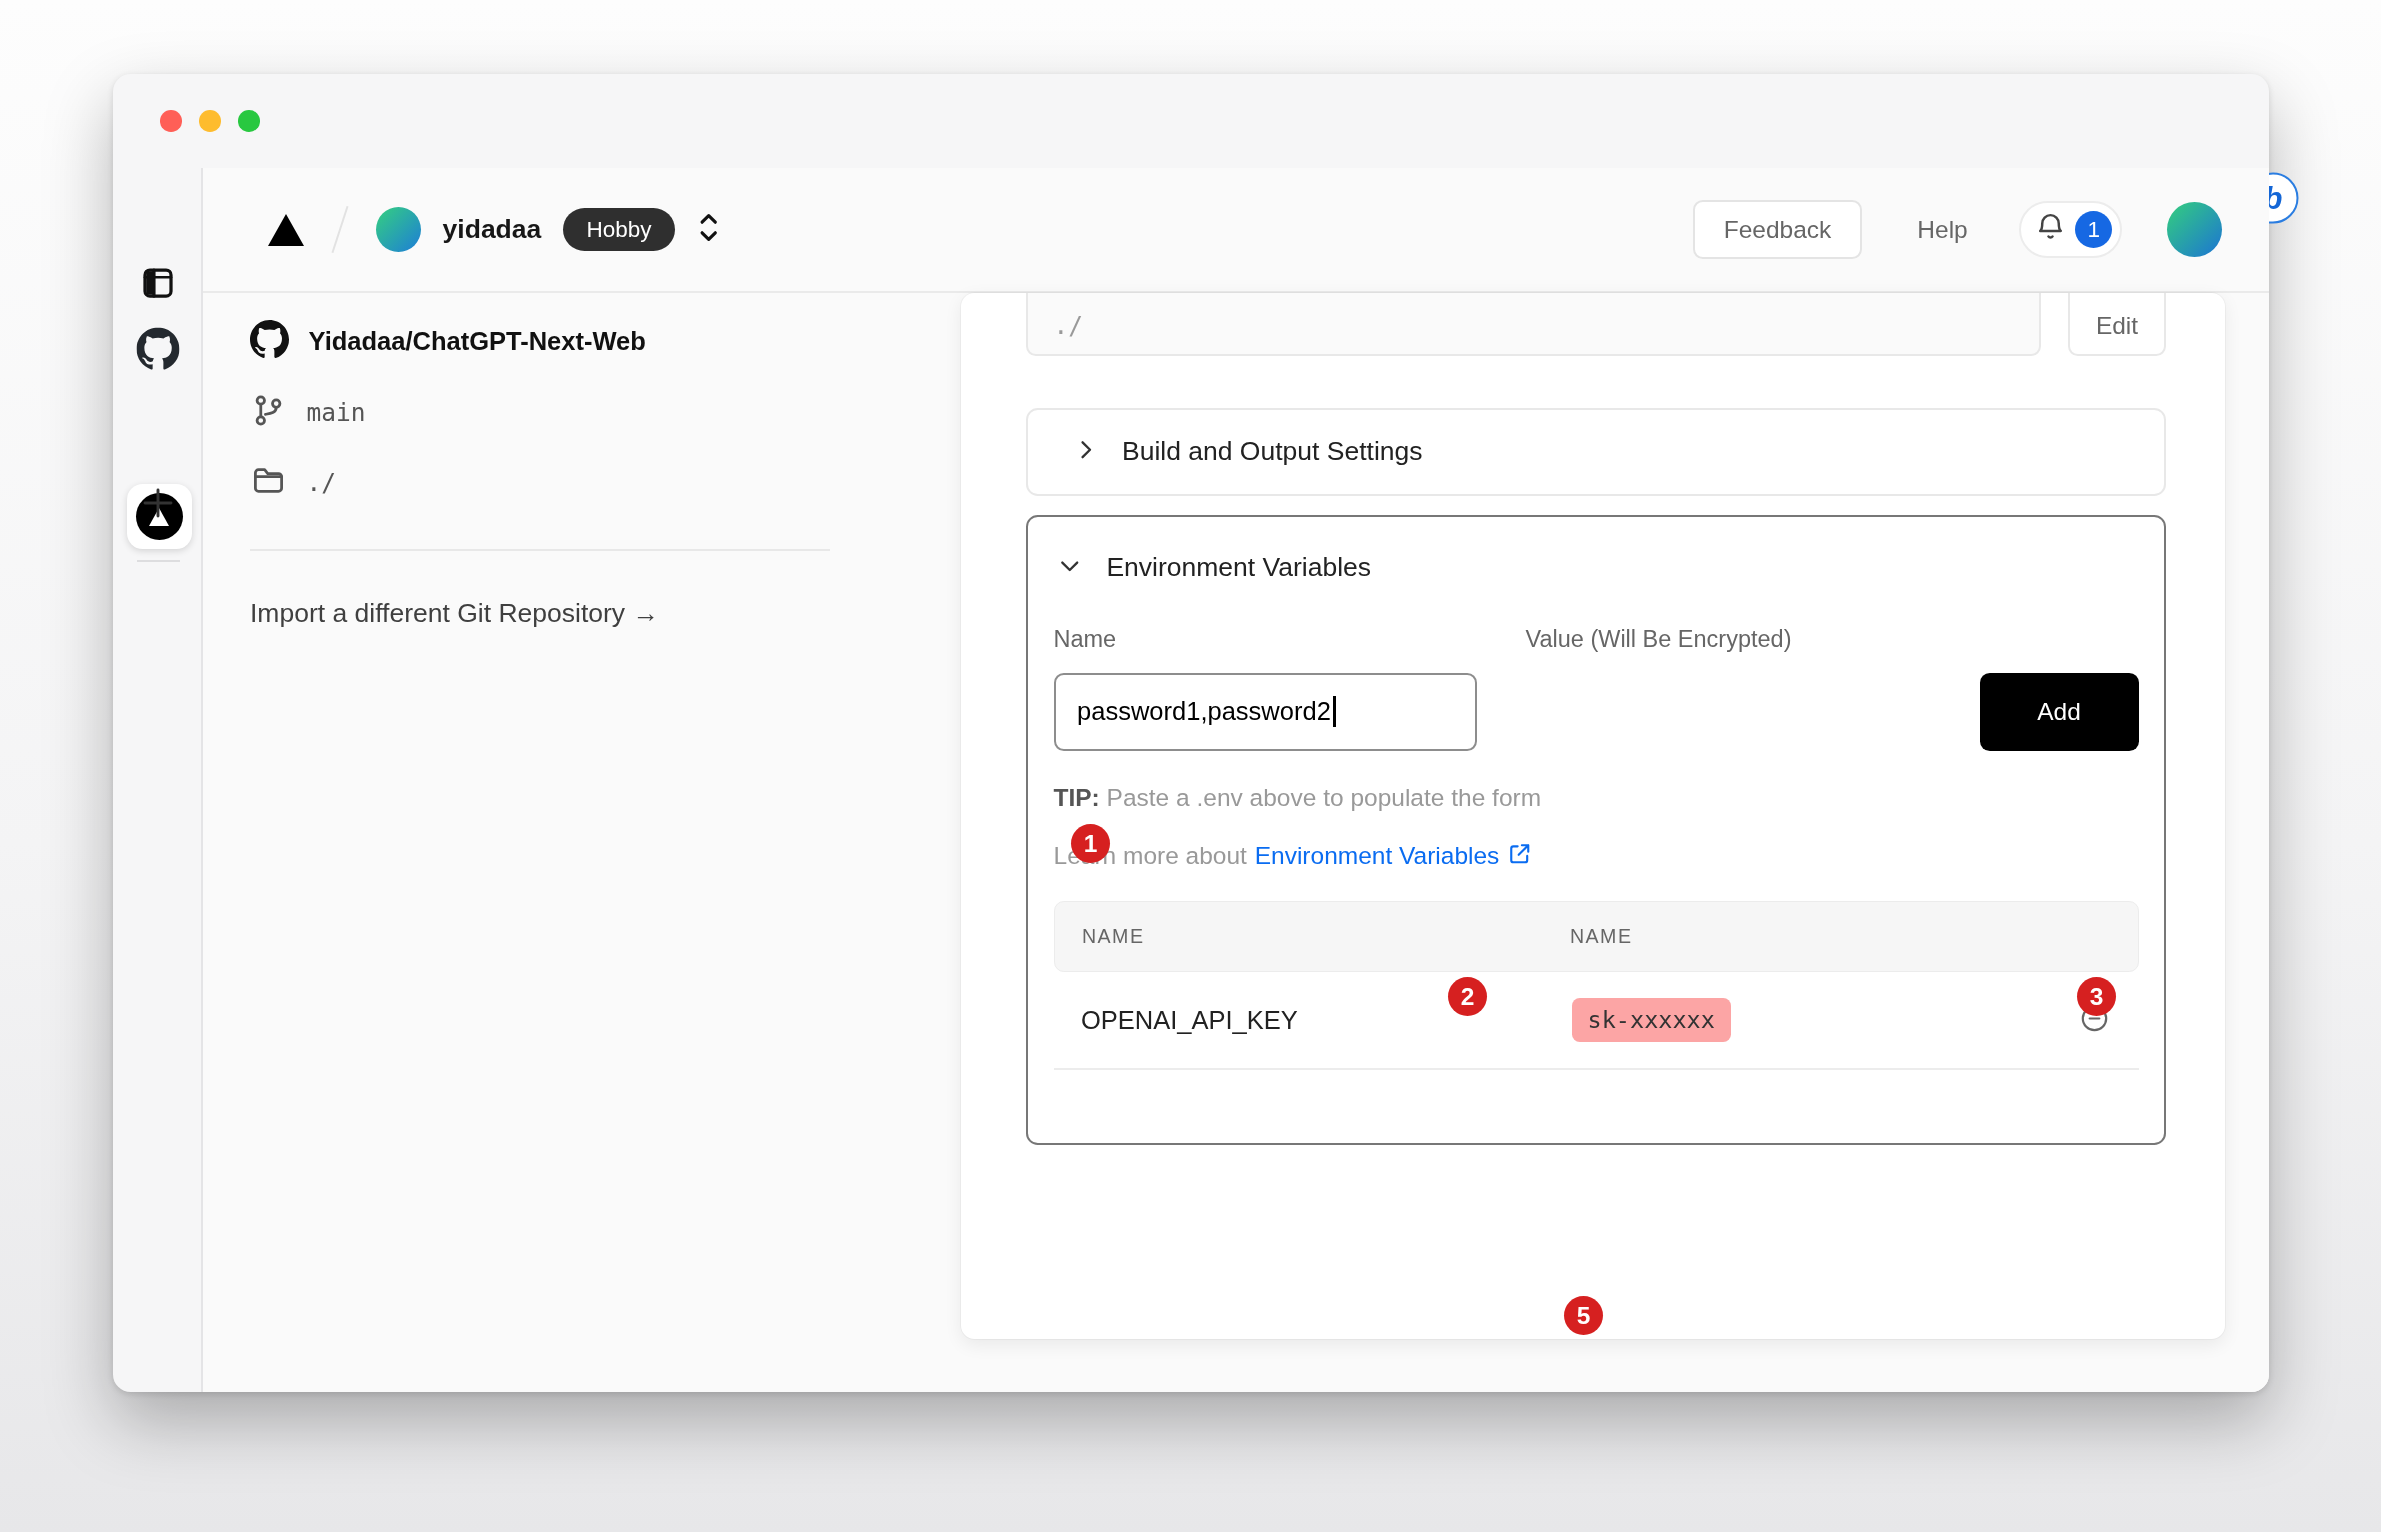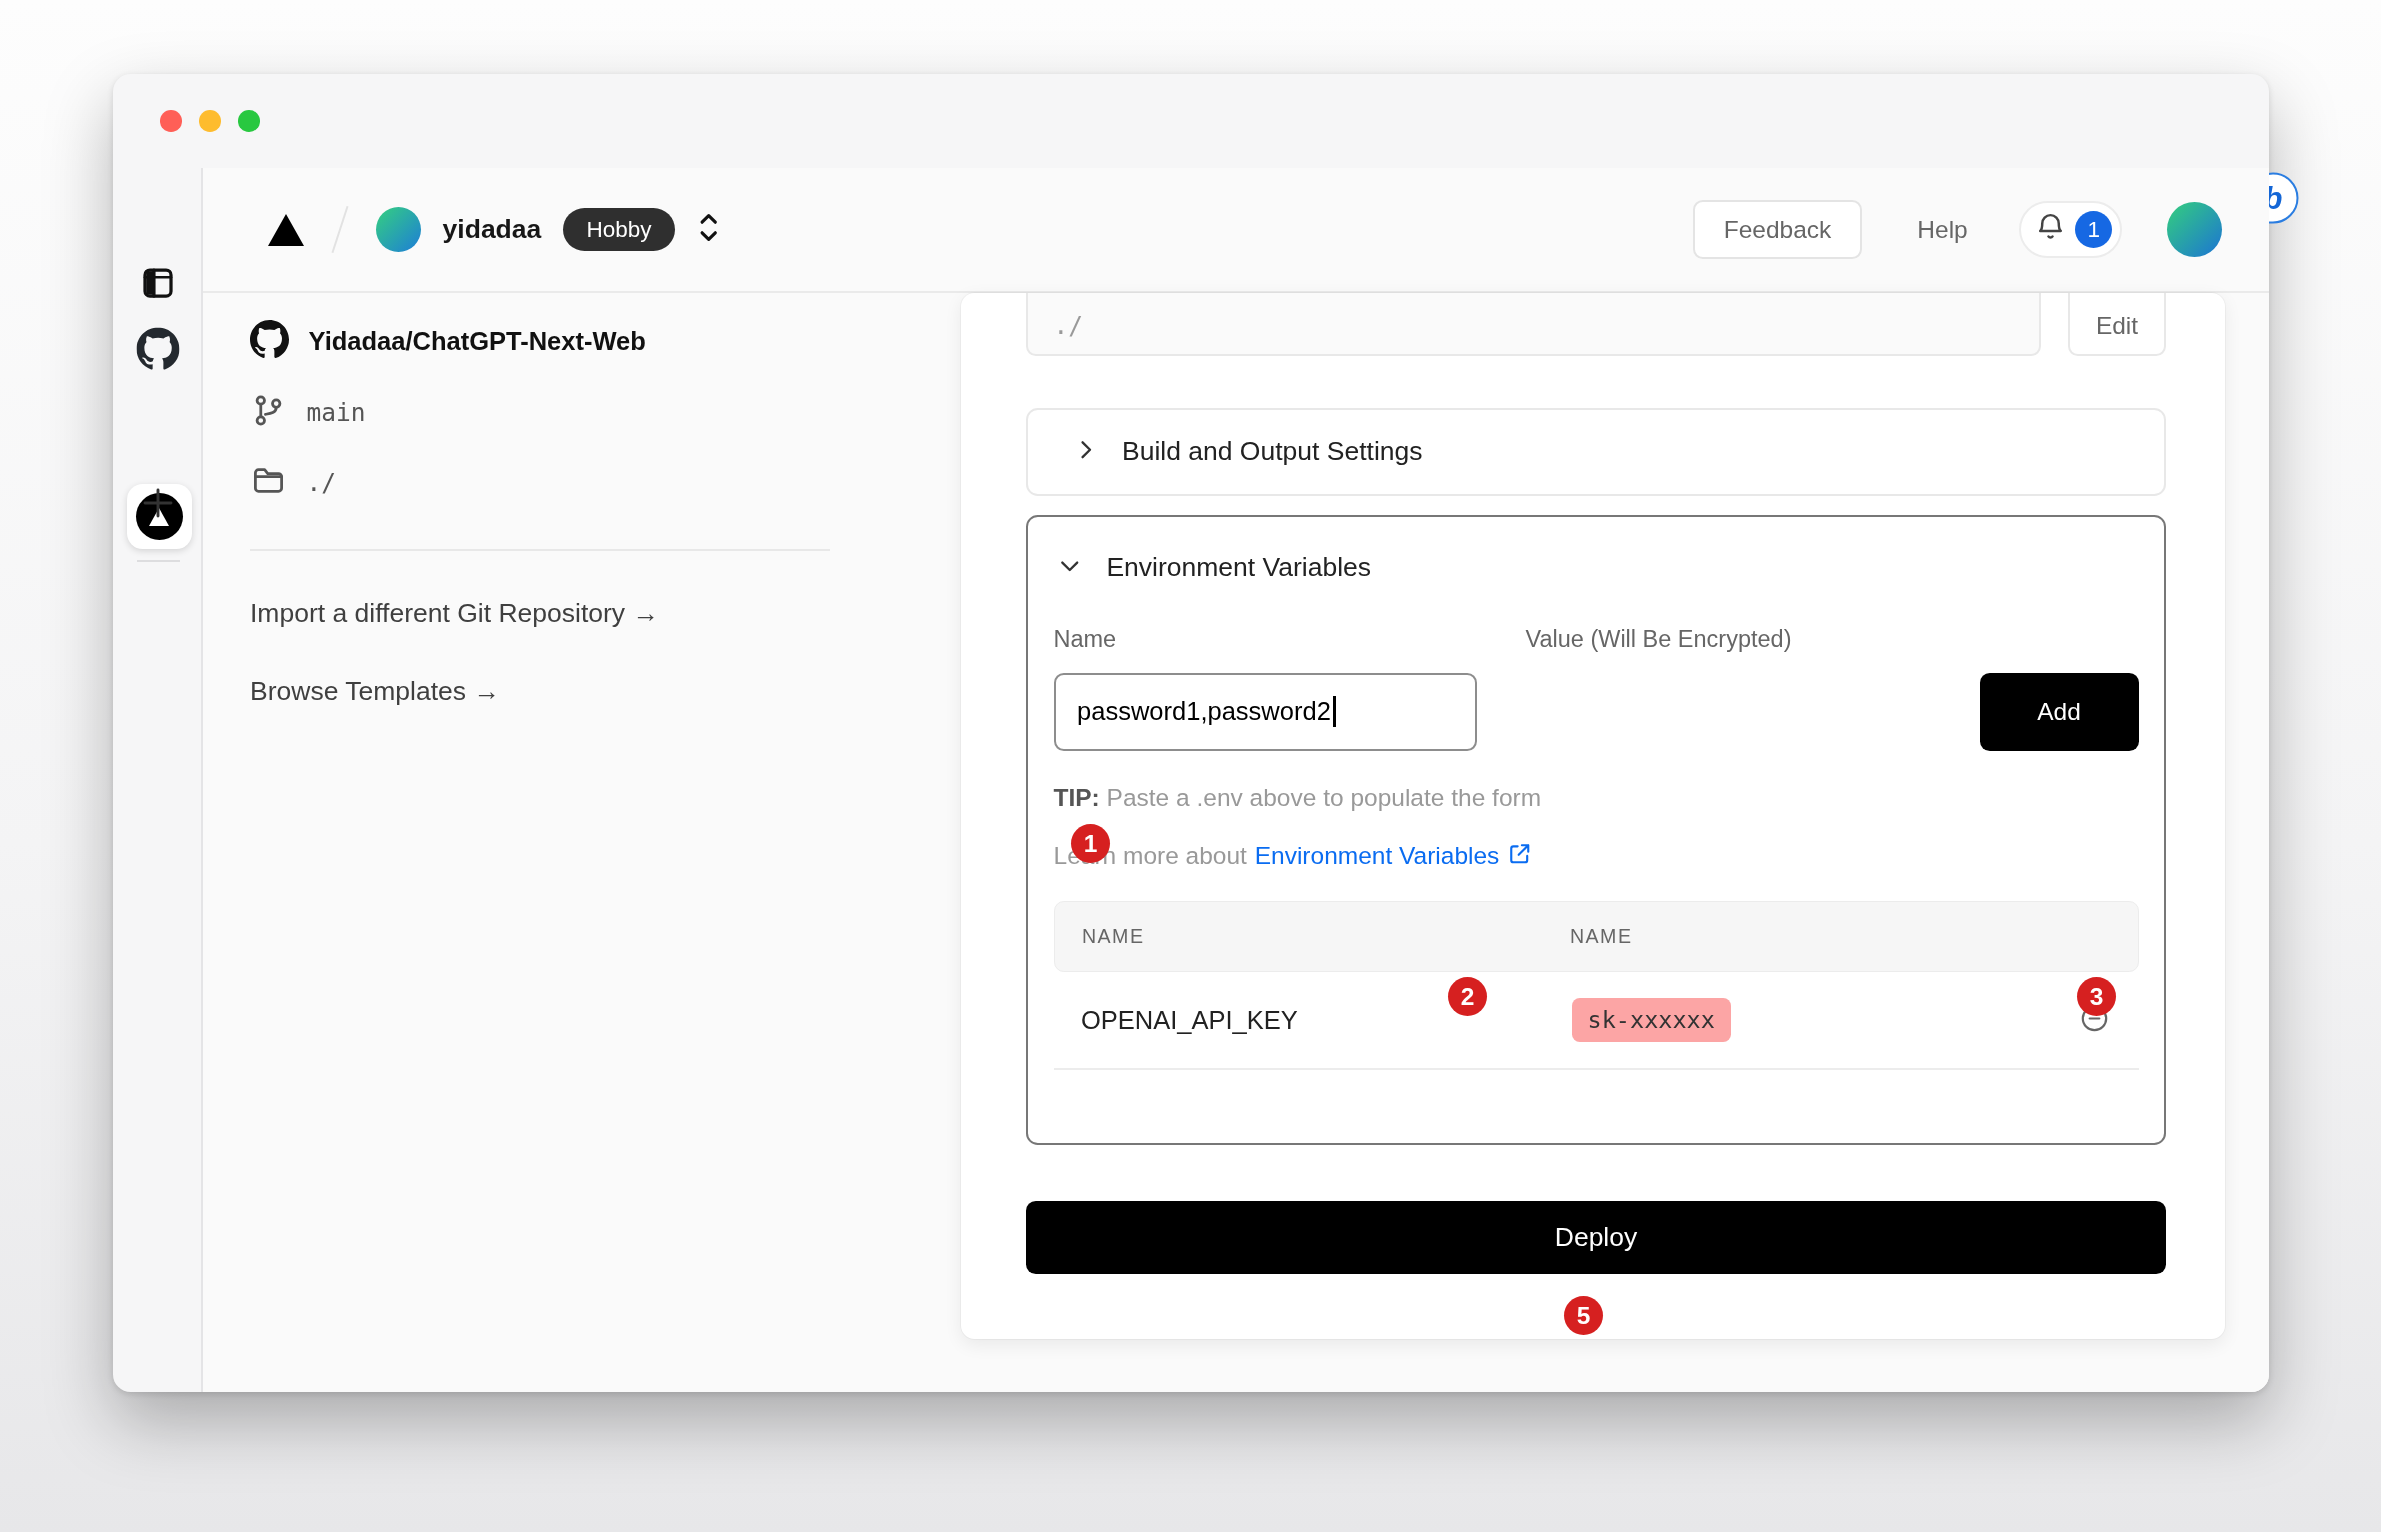--- a/index.html
+++ b/index.html
@@ -357,21 +357,20 @@
           <span>
             <svg width="37" height="37" viewBox="0 0 24 24" fill="none" stroke="#555" stroke-width="1.8">
               <path d="M3.5 7.5V17a2 2 0 0 0 2 2h13a2 2 0 0 0 2-2V9.5a2 2 0 0 0-2-2h-7l-2-2.5h-4a2 2 0 0 0-2 2z"></path>
                 <path d="M3.5 9.5h17"></path>
               </svg>
           </span>
           <span class="meta-gray mono">./</span>
         </div>
         <div class="left-div"></div>
         <a class="left-link" href="#">Import a different Git Repository →</a>
-        <a class="left-link" href="#">Browse Templates →</a>
       </div>
 
       <div class="card">
 
         <div class="dir-row">
           <div class="dir-input mono">./</div>
           <div class="edit-btn">Edit</div>
         </div>
 
         <div class="build-panel">
@@ -431,21 +430,20 @@
             <span class="row-cellvalue"><span class="chip mono">sk-xxxxxx</span></span>
             <span class="minus-wrap">
               <svg width="33" height="33" viewBox="0 0 24 24" fill="none" stroke="#666" stroke-width="1.6">
                 <circle cx="12" cy="12" r="8.5"></circle>
                   <path d="M8.5 12h7"></path>
                 </svg>
             </span>
           </div>
         </div>
 
-        <div class="deploy-btn">Deploy</div>
       </div>
 
       <div class="ann ann1">1</div>
       <div class="ann ann2">2</div>
       <div class="ann ann3">3</div>
 
       <div class="ann ann5">5</div>
 
     </div>
   </div>

